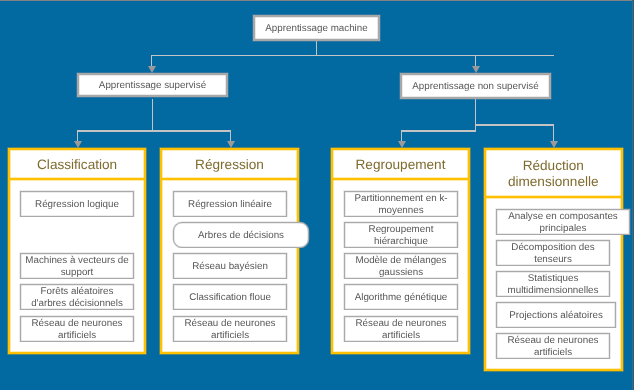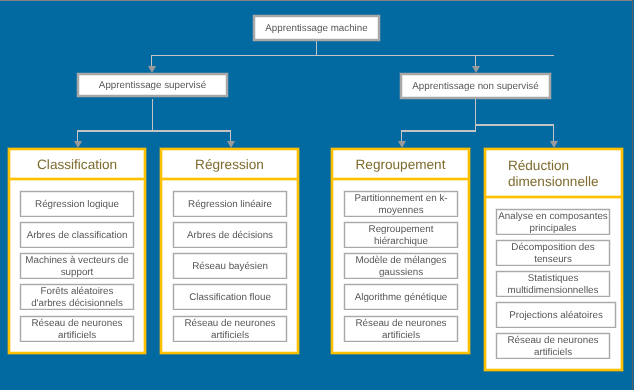--- a/index.html
+++ b/index.html
@@ -26,21 +26,21 @@
   }
 
   .grp{position:absolute;box-sizing:border-box;border:2.6px solid #FFC000;background:#fff;
        box-shadow:0 0 0 0.6px rgba(255,192,0,0.55), inset 0 0 0 0.6px rgba(255,192,0,0.55);}
   .grp-hd{
     position:absolute;left:0;right:0;top:0;box-sizing:border-box;
     border-bottom:2.6px solid #FFC000;
     box-shadow:0 0.6px 0 0 rgba(255,192,0,0.55), inset 0 -0.6px 0 0 rgba(255,192,0,0.55);
     color:#7e6b2e;padding-top:2.6px;
     display:flex;align-items:center;justify-content:center;
-    font-size:13.6px;line-height:16.7px;white-space:pre-line;
+    text-align:center;font-size:13.6px;line-height:16.7px;white-space:pre-line;
     will-change:transform;
   }
   .leaf{
     position:absolute;box-sizing:border-box;
     border:1px solid #a9a9a9;background:#fff;color:#575757;
     box-shadow:0 0 0 0.5px rgba(169,169,169,0.45), inset 0 0 0 0.5px rgba(169,169,169,0.45);
     display:flex;align-items:center;justify-content:center;
     text-align:center;font-size:9.8px;line-height:12.2px;white-space:pre-line;padding-top:2px;
     will-change:transform;
   }
@@ -80,33 +80,32 @@
   <div class="arw" style="left:549.5px;top:140.6px;"></div>
 
   <div class="nodebox" style="left:253.3px;top:15.1px;width:127px;height:26px;">Apprentissage machine</div>
   <div class="nodebox" style="left:76.5px;top:72.5px;width:151px;height:24px;">Apprentissage supervisé</div>
   <div class="nodebox" style="left:399.8px;top:72.5px;width:151px;height:26px;">Apprentissage non supervisé</div>
 
   <div class="grp" style="left:7.9px;top:148.2px;width:138.2px;height:205.8px;">
     <div class="grp-hd" style="height:29.8px;">Classification</div>
   </div>
   <div class="leaf" style="left:20px;top:190.5px;width:114px;height:25.5px;">Régression logique</div>
-  <div class="leaf" style="left:20px;top:221.8px;width:114px;height:25.5px;">Arbres de classification</div>
   <div class="leaf" style="left:20px;top:253.1px;width:114px;height:25.5px;">Machines à vecteurs de
 support</div>
   <div class="leaf" style="left:20px;top:284.4px;width:114px;height:25.5px;">Forêts aléatoires
 d'arbres décisionnels</div>
   <div class="leaf" style="left:20px;top:315.7px;width:114px;height:25.5px;">Réseau de neurones
 artificiels</div>
 
   <div class="grp" style="left:160px;top:148.2px;width:139px;height:205.8px;">
     <div class="grp-hd" style="height:29.8px;">Régression</div>
   </div>
   <div class="leaf" style="left:173px;top:190.5px;width:114px;height:25.5px;">Régression linéaire</div>
-  <div class="leaf" style="left:173px;top:221.8px;width:114px;height:25.5px;">Arbres de décisions</div>
+  <div class="leaf" style="left:173px;top:221.8px;width:136px;height:25.5px;border-radius:9px;">Arbres de décisions</div>
   <div class="leaf" style="left:173px;top:253.1px;width:114px;height:25.5px;">Réseau bayésien</div>
   <div class="leaf" style="left:173px;top:284.4px;width:114px;height:25.5px;">Classification floue</div>
   <div class="leaf" style="left:173px;top:315.7px;width:114px;height:25.5px;">Réseau de neurones
 artificiels</div>
 
   <div class="grp" style="left:330.5px;top:148.2px;width:139px;height:205.8px;">
     <div class="grp-hd" style="height:29.8px;">Regroupement</div>
   </div>
   <div class="leaf" style="left:343.5px;top:190.5px;width:114px;height:25.5px;">Partitionnement en k-
 moyennes</div>
@@ -115,21 +114,21 @@
   <div class="leaf" style="left:343.5px;top:253.1px;width:114px;height:25.5px;">Modèle de mélanges
 gaussiens</div>
   <div class="leaf" style="left:343.5px;top:284.4px;width:114px;height:25.5px;">Algorithme génétique</div>
   <div class="leaf" style="left:343.5px;top:315.7px;width:114px;height:25.5px;">Réseau de neurones
 artificiels</div>
 
   <div class="grp" style="left:484px;top:148.2px;width:138.5px;height:222.5px;">
     <div class="grp-hd" style="height:48.1px;">Réduction
 dimensionnelle</div>
   </div>
-  <div class="leaf" style="left:496px;top:209px;width:114px;height:25.5px;">Analyse en composantes
+  <div class="leaf" style="left:496px;top:209px;width:134px;height:25.5px;">Analyse en composantes
 principales</div>
   <div class="leaf" style="left:496px;top:240.1px;width:114px;height:25.5px;">Décomposition des
 tenseurs</div>
   <div class="leaf" style="left:496px;top:271.2px;width:114px;height:25.5px;">Statistiques
 multidimensionnelles</div>
   <div class="leaf" style="left:496px;top:302.3px;width:120px;height:25.5px;">Projections aléatoires</div>
   <div class="leaf" style="left:496px;top:333.4px;width:114px;height:25.5px;">Réseau de neurones
 artificiels</div>
 </div>
 

